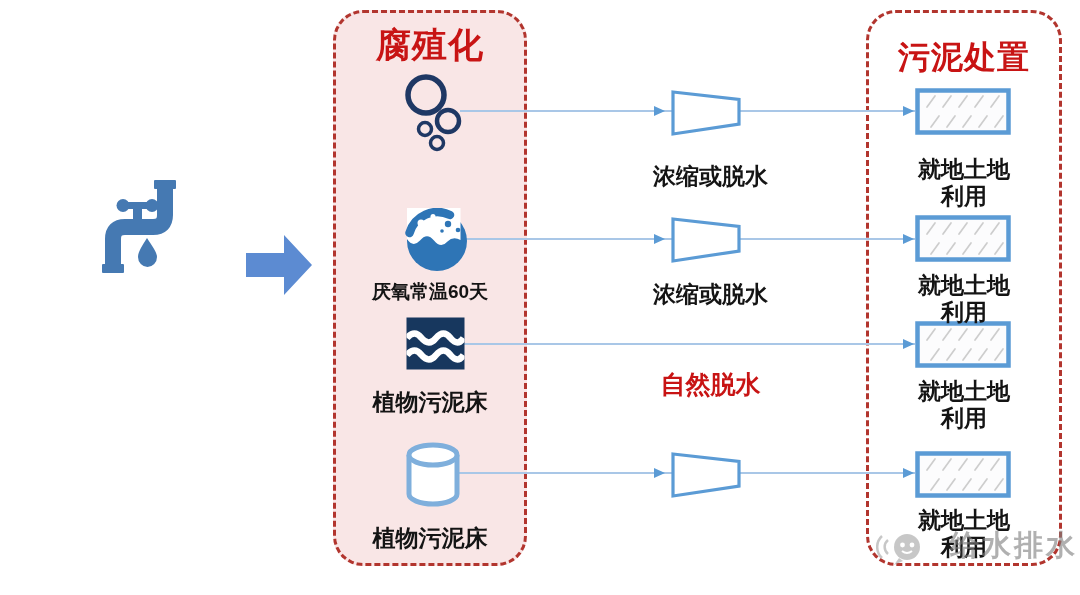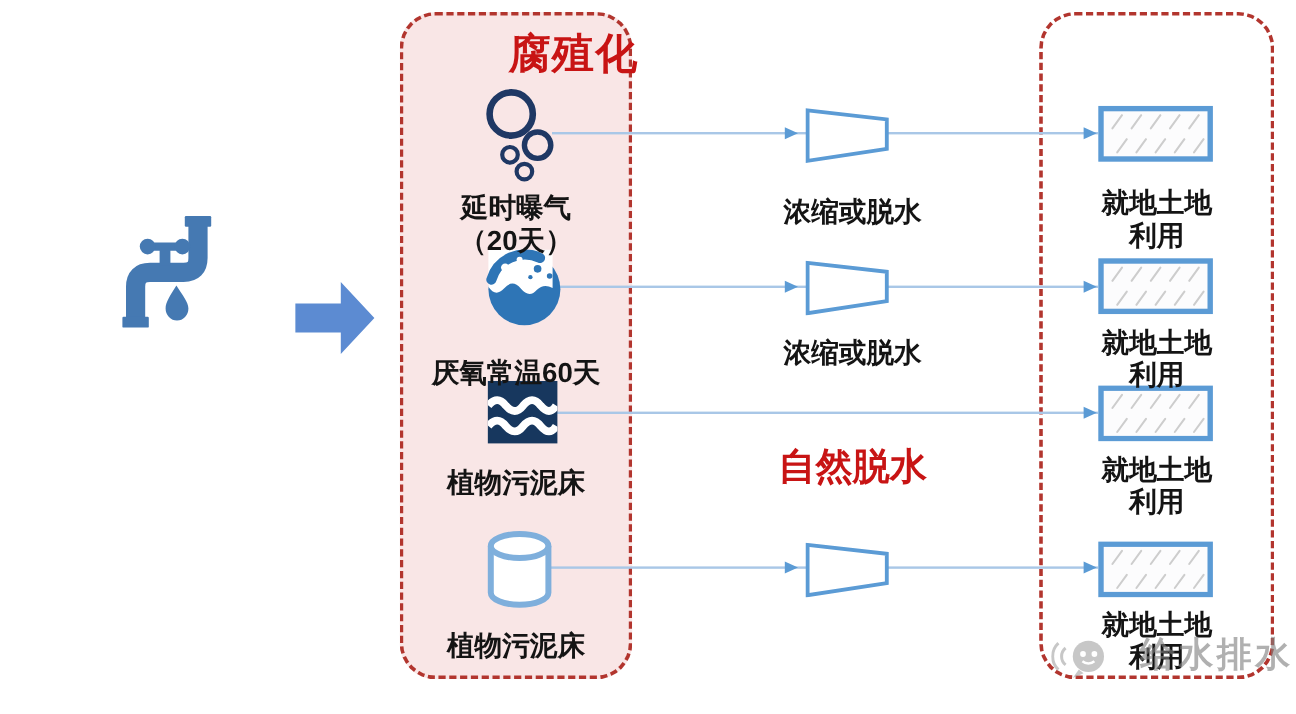--- a/index.html
+++ b/index.html
@@ -27,21 +27,21 @@
   .flow-line{position:absolute;height:2px;background:var(--line-blue);z-index:1;}
   
   .ah{
     position:absolute;width:0;height:0;z-index:2;
     border-top:5px solid transparent;border-bottom:5px solid transparent;
     border-left:11px solid var(--arrow-blue);
   }
   .icon-layer{z-index:2;}
   .lbl{position:absolute;color:var(--text-black);font-weight:bold;z-index:3;}
   .process-lbl{font-size:23px;}
-  .red-process{color:var(--accent-red);font-size:31px;}
+  .red-process{color:var(--accent-red);font-size:25px;}
   #left-title{
     color:var(--left-title-blue);font-size:34px;font-weight:bold;letter-spacing:1px;
     text-shadow:0 2px 2px rgba(100,120,150,0.35);
   }
   #watermark{
     display:flex;align-items:center;gap:4px;z-index:5;
   }
   #watermark .wm-text{
     font-size:29px;font-weight:bold;letter-spacing:3px;
     color:rgba(128,128,128,0.62);
@@ -63,42 +63,40 @@
     <circle cx="57" cy="30.5" r="6.5" style="fill:var(--left-blue)"></circle>
     <path d="M52,63 C47,71 43,77 43,82 a9.5,10 0 0 0 19,0 C62,77 57,71 52,63 Z" style="fill:var(--left-blue)"></path>
   </svg>
 
 
   <svg class="abs icon-layer" style="left:246px;top:229px;" width="68" height="72" viewBox="0 0 68 72">
     <polygon points="0,24 38,24 38,6 66,36 38,66 38,48 0,48" style="fill:var(--block-arrow-blue)"></polygon>
   </svg>
 
   <div id="humification-box" class="dashed-box"></div>
-  <div class="box-title" style="left:333px;top:22px;width:194px;font-size:35px;padding-left:48px;">腐殖化</div>
+  <div class="box-title" style="left:333px;top:22px;width:194px;font-size:35px;">腐殖化</div>
 
   <svg class="abs icon-layer" style="left:395px;top:70px;" width="70" height="82" viewBox="0 0 70 82">
     <circle cx="31" cy="25" r="18" fill="none" style="stroke:var(--dark-navy)" stroke-width="5.5"></circle>
     <circle cx="53" cy="51" r="11" fill="none" style="stroke:var(--dark-navy)" stroke-width="4.5"></circle>
     <circle cx="30" cy="59" r="6.5" fill="none" style="stroke:var(--dark-navy)" stroke-width="3.5"></circle>
     <circle cx="42" cy="73" r="6.5" fill="none" style="stroke:var(--dark-navy)" stroke-width="3.5"></circle>
   </svg>
-  <div class="lbl ctr ml" style="left:338px;top:160px;width:184px;font-size:23px;line-height:27px;">延时曝气
-（20天）</div>
 
   <svg class="abs icon-layer" style="left:402px;top:208px;" width="70" height="66" viewBox="0 0 70 66">
     <circle cx="35" cy="33" r="30" style="fill:var(--medium-blue)"></circle>
     <path d="M5,31 q6,9 13,1.5 q7,-8.5 14,0 q7,8.5 13.5,1 q5.5,-5.5 13,-1.5 L58.5,0 L5,0 Z" fill="#fff"></path>
     <path d="M7.5,25 A29,29 0 0 1 48,7" fill="none" style="stroke:var(--medium-blue)" stroke-width="8.5" stroke-linecap="round"></path>
     <circle cx="19" cy="15" r="3.5" fill="#fff"></circle>
     <circle cx="31" cy="8.5" r="2.5" fill="#fff"></circle>
     <circle cx="46" cy="16" r="3.2" style="fill:var(--medium-blue)"></circle>
     <circle cx="56" cy="22" r="2.3" style="fill:var(--medium-blue)"></circle>
     <circle cx="40" cy="23" r="1.8" style="fill:var(--medium-blue)"></circle>
   </svg>
-  <div class="lbl ctr" style="left:338px;top:279px;width:184px;font-size:23px;margin-top:16px;">厌氧常温60天</div>
+  <div class="lbl ctr" style="left:338px;top:279px;width:184px;font-size:19px;">厌氧常温60天</div>
 
   <svg class="abs icon-layer" style="left:406px;top:317px;" width="60" height="54" viewBox="0 0 60 54">
     <defs>
         <clipPath id="wclip">
           <rect x="0.5" y="0.5" width="58" height="52"></rect>
         </clipPath>
       </defs>
     <rect x="0.5" y="0.5" width="58" height="52" style="fill:var(--tank-navy)"></rect>
     <g clip-path="url(#wclip)" fill="none" stroke="#fff" stroke-width="6.5">
       <path d="M1,21 q7.5,-9 14.5,0 q7.5,9 14.5,0 q7.5,-9 14.5,0 q7.5,9 13,0"></path>
@@ -135,20 +133,21 @@
   </svg>
   <svg class="abs icon-layer" style="left:671px;top:452px;" width="70" height="46" viewBox="0 0 70 46">
     <polygon points="2,2 68,9.5 68,34 2,44" fill="#fff" style="stroke:var(--arrow-blue)" stroke-width="3.2"></polygon>
   </svg>
 
   <div class="lbl ctr process-lbl" style="left:628px;top:161px;width:165px;">浓缩或脱水</div>
   <div class="lbl ctr process-lbl" style="left:628px;top:279px;width:165px;">浓缩或脱水</div>
   <div class="lbl ctr red-process" style="left:623px;top:368px;width:175px;">自然脱水</div>
 
   <div id="disposal-box" class="dashed-box"></div>
+  <div class="box-title" style="left:866px;top:36px;width:196px;font-size:32px;">污泥处置</div>
 
   <svg class="abs icon-layer" style="left:915px;top:88px;" width="96" height="47" viewBox="0 0 96 47">
     <rect x="2.5" y="2.5" width="91" height="42" fill="#FCFCFD" style="stroke:var(--arrow-blue)" stroke-width="4.5"></rect>
     <g style="stroke:var(--hatch-gray)" stroke-width="1.7" stroke-linecap="round">
       <path d="M12,19 l8,-11 M28,19 l8,-11 M44,19 l8,-11 M60,19 l8,-11 M76,19 l8,-11"></path>
       <path d="M16,39 l8,-11 M32,39 l8,-11 M48,39 l8,-11 M64,39 l8,-11 M80,39 l8,-11"></path>
     </g>
   </svg>
   <svg class="abs icon-layer" style="left:915px;top:215px;" width="96" height="47" viewBox="0 0 96 47">
     <rect x="2.5" y="2.5" width="91" height="42" fill="#FCFCFD" style="stroke:var(--arrow-blue)" stroke-width="4.5"></rect>

